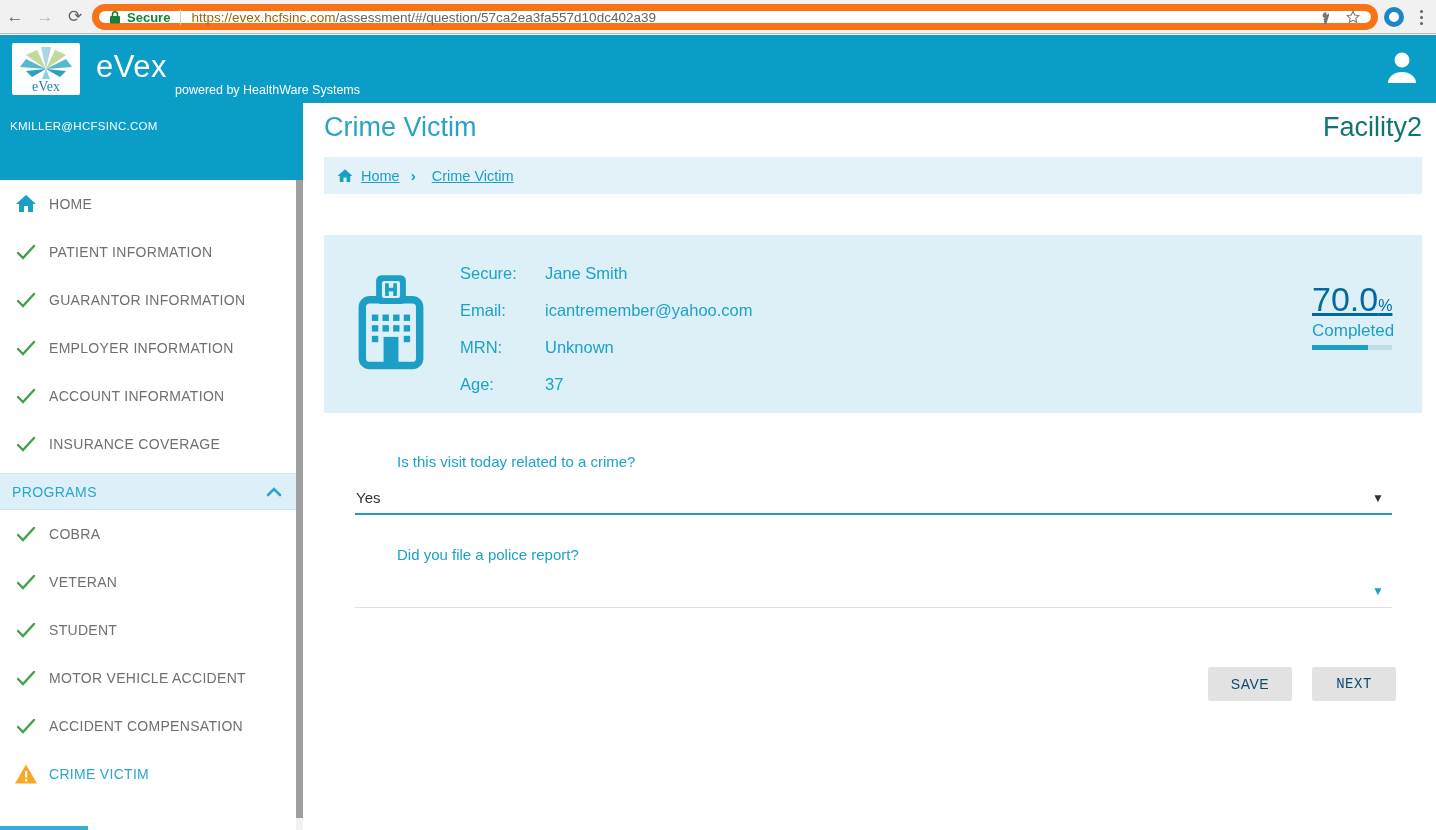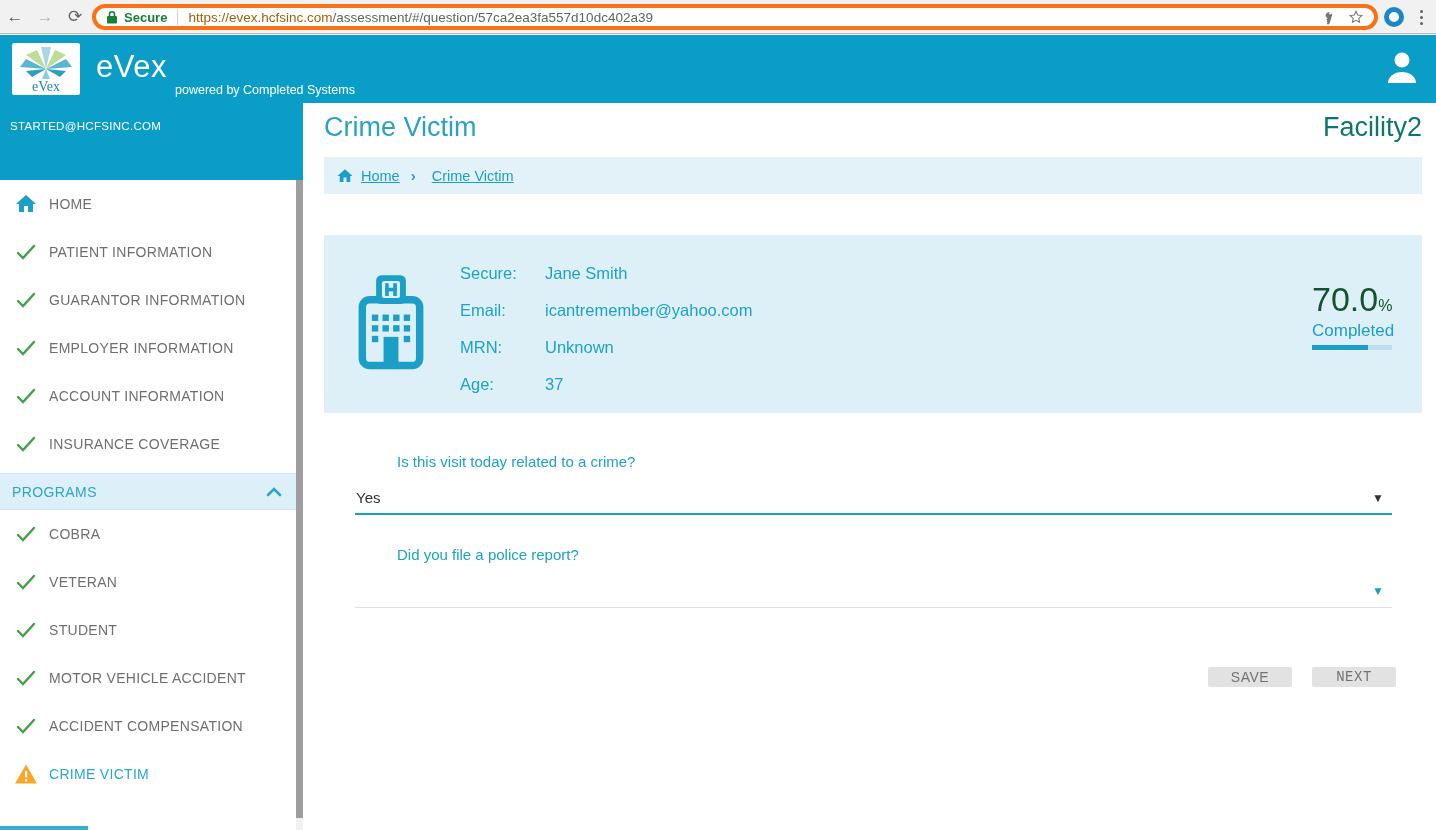--- a/index.html
+++ b/index.html
@@ -3,21 +3,21 @@
 <meta charset="utf-8">
 <style>
   * { margin:0; padding:0; box-sizing:border-box; }
   html,body { width:1436px; height:830px; font-family:"Liberation Sans", sans-serif; }
   #page { position:relative; width:1436px; height:830px; background:#fff; overflow:hidden; }
 
   
   .chrome { position:absolute; left:0; top:0; width:1436px; height:34px; background:#f1f1f1; border-bottom:1px solid #b7bcbf; display:flex; align-items:center; }
   .nav-btn { width:30px; text-align:center; font-size:17px; color:#5f6368; cursor:pointer; }
   .nav-btn.disabled { color:#b6b9bb; }
-  .omnibox { position:absolute; left:92px; top:4px; width:1286px; height:26px; background:#fff; border:4px solid #f97316; border-radius:13px; display:flex; align-items:center; padding:0 10px; }
+  .omnibox { position:absolute; left:92px; top:4px; width:1286px; height:26px; background:#fff; border:7px solid #f97316; border-radius:13px; display:flex; align-items:center; padding:0 10px; }
   .secure { display:flex; align-items:center; gap:6px; color:#188038; font-size:13px; font-weight:bold; }
   .omni-sep { width:1px; height:16px; background:#d0d0d0; margin:0 10px; }
   .url { font-size:13.5px; white-space:nowrap; overflow:hidden; }
   .url .domain { color:#a16207; }
   .url .path { color:#5f6368; }
   .omni-right { margin-left:auto; display:flex; align-items:center; gap:10px; }
   .ext-icon { position:absolute; right:32px; top:7px; width:20px; height:20px; border-radius:50%; border:5px solid #1b87c9; background:#fff; }
   .menu-dots { position:absolute; right:6px; top:7px; width:18px; height:20px; display:flex; flex-direction:column; align-items:center; justify-content:center; gap:3px; cursor:pointer; }
   .menu-dots i { width:3px; height:3px; border-radius:50%; background:#5f6368; }
 
@@ -55,38 +55,38 @@
   .crumb-link { color:#1b9fc6; font-size:14.5px; text-decoration:underline; cursor:pointer; margin-left:7px; }
   .crumb-sep { color:#1b9fc6; font-size:15px; margin:0 9px 0 11px; font-weight:bold; }
 
   .patient-card { position:absolute; left:21px; top:132px; width:1098px; height:178px; background:#ddf0f7; }
   .hospital { position:absolute; left:33px; top:37px; }
   .p-rows { position:absolute; left:136px; top:20px; }
   .p-row { display:flex; height:37px; align-items:center; font-size:16.5px; color:#1da2c7; }
   .p-row .p-lbl { width:85px; }
   .p-row .p-val { }
   .completion { position:absolute; right:30px; top:45px; width:80px; text-align:center; }
-  .pct { color:#14532d; font-size:34px; white-space:nowrap; }
+  .pct { color:#0369a1; font-size:34px; white-space:nowrap;text-decoration:underline; }
   .pct .unit { font-size:16px; }
   .completed-lbl { color:#1b9fc6; font-size:17px; margin-top:2px; }
   .progress-track { margin-top:4px; width:80px; height:5px; background:#bcdeed; }
   .progress-fill { height:5px; background:#1b9fc6; }
 
   .q-label { position:absolute; left:52px; font-size:15px; color:#1da2c7;margin-left:42px; }
   .q1-label { top:350px; }
   .q2-label { top:443px; }
   .select { position:absolute; left:52px; width:1037px; height:30px; cursor:pointer; }
   .select .sel-val { font-size:15px; color:#333; position:absolute; left:1px; top:4px; }
   .select .caret { position:absolute; right:8px; top:6px; font-size:12px; }
   .sel1 { top:382px; border-bottom:2px solid #1b9fc6; }
   .sel1 .caret { color:#333; }
   .sel2 { top:475px; border-bottom:1px solid #e0e0e0; }
   .sel2 .caret { color:#1b9fc6; }
 
-  .btn { position:absolute; top:564px; width:84px; height:20px; background:#e2e2e2; border:none; border-radius:2px; color:#737373; font-size:14px; letter-spacing:0.5px; font-family:"Liberation Sans", sans-serif; cursor:pointer; }
+  .btn { position:absolute; top:564px; width:84px; height:34px; background:#e2e2e2; border:none; border-radius:2px; color:#0c4a6e; font-size:14px; letter-spacing:0.5px; font-family:"Liberation Sans", sans-serif; cursor:pointer; }
   .btn-save { left:905px; }
   .btn-next { left:1009px;font-family:Liberation Mono, monospace; }
 </style>
 </head>
 <body>
 
 <div id="page">
 
   <div class="chrome">
     <span class="nav-btn">←</span>
@@ -129,30 +129,30 @@
           <path d="M0 0 L-26 -2 L-20 -10 Z" fill="#59b6cf"></path>
           <path d="M0 0 L26 -2 L20 -10 Z" fill="#59b6cf"></path>
           <path d="M0 0 L-14 8 L-20 2 Z" fill="#2d9fc0"></path>
           <path d="M0 0 L14 8 L20 2 Z" fill="#2d9fc0"></path>
           <path d="M0 0 L-4 10 L4 10 Z" fill="#8fccdc"></path>
         </g>
       </svg>
       <span class="logo-word">eVex</span>
     </div>
     <span class="brand">eVex</span>
-    <span class="tagline">powered by Completed Systems</span>
+    <span class="tagline">powered by HealthWare Systems</span>
     <svg class="user-btn" viewBox="0 0 40 40">
       <circle cx="20" cy="13" r="7.5" fill="#fff"></circle>
       <path d="M6 36 a14 11 0 0 1 28 0 Z" fill="#fff"></path>
     </svg>
   </div>
 
   <div class="sidebar">
     <div class="user-block">
-      <div class="user-email">STARTED@HCFSINC.COM</div>
+      <div class="user-email">KMILLER@HCFSINC.COM</div>
     </div>
     <div class="nav">
 
 
       <div class="nav-item">
         <svg class="ic" viewBox="0 0 24 24">
             <path d="M10 20v-6h4v6h5v-8h3L12 3 2 12h3v8z" fill="#1b9fc6"></path>
           </svg>
         <span class="lbl">HOME</span>
       </div>

